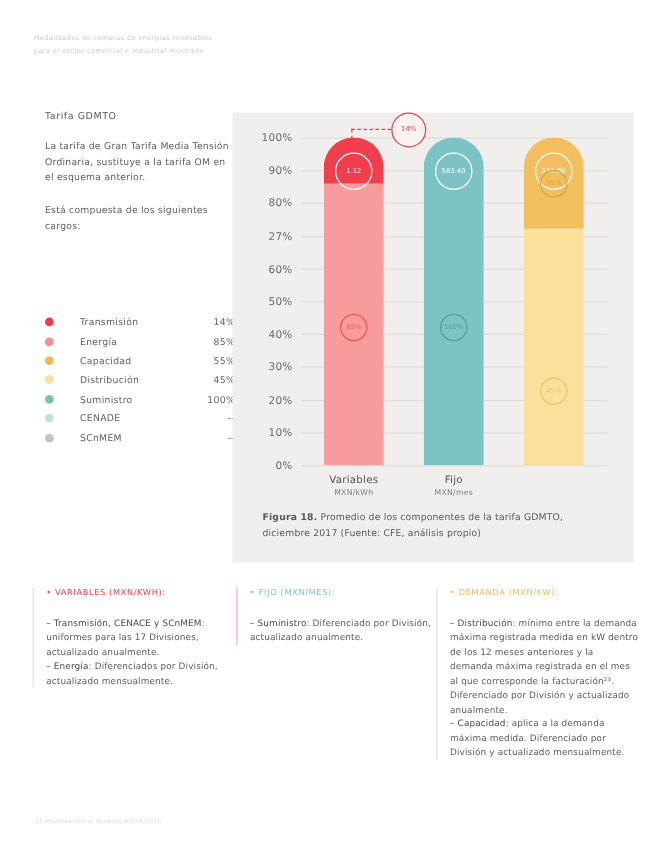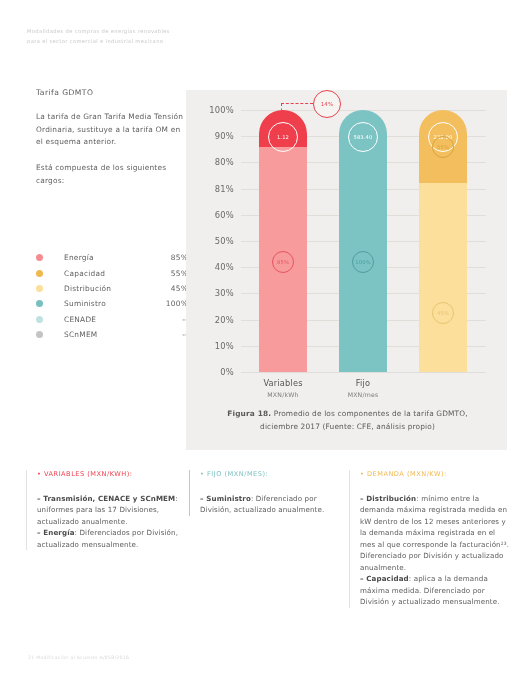--- a/index.html
+++ b/index.html
@@ -90,38 +90,38 @@
   .callout-line-h{position:absolute;height:1px;border-top:1px dashed #e8414e;}
   .callout-line-v{position:absolute;width:1px;border-left:1px dashed #e8414e;}
 
   .xlabels{position:absolute;left:55px;top:288px;width:245px;height:30px;}
   .xgroup{position:absolute;width:90px;text-align:center;transform:translateX(-50%);}
   .xname{font-size:8.2px;color:#555;letter-spacing:.2px;}
   .xunit{font-size:6.2px;color:#7d7d7d;letter-spacing:.2px;margin-top:3px;}
 
   .figcap{
     position:absolute;left:24px;top:318px;width:275px;
-    text-align:center;font-size:7.4px;line-height:1.7;color:#5a5a5a;
+    font-size:7.4px;line-height:1.7;color:#5a5a5a;
     letter-spacing:.15px;
   }
   .figcap b{font-weight:bold;}
 
   
   .cols{position:absolute;left:0;top:470px;width:530px;height:190px;}
   .col{position:absolute;top:0;padding-left:10px;box-sizing:border-box;}
   .col.c1{left:26px;width:160px;border-left:1px solid #e4e2de;}
   .col.c2{left:189px;width:158px;border-left:1px solid #f9a8d4;}
   .col.c3{left:349px;width:162px;border-left:1px solid #e4e2de;}
   .col-head{
     font-size:6.6px;letter-spacing:.5px;margin-bottom:15px;
   }
   .col-body{
     font-size:7.1px;line-height:1.62;letter-spacing:.12px;color:#5c5c5c;
   }
-  .col-body b{font-weight:bold;color:#4a4a4a;}
+  .col-body b{font-weight:normal;color:#4a4a4a;}
 
   .footer{
     position:absolute;left:28px;top:655px;font-size:4.6px;
     letter-spacing:.3px;color:#d8d8d8;
   }
 </style>
 </head>
 <body>
 
 <div class="page">
@@ -131,20 +131,25 @@
     <div>para el sector comercial e industrial mexicano</div>
   </div>
 
   <div class="left-col">
     <div class="sec-title">Tarifa GDMTO</div>
     <p class="body-p">La tarifa de Gran Tarifa Media Tensión Ordinaria, sustituye a la tarifa OM en el esquema anterior.</p>
     <p class="body-p">Está compuesta de los siguientes cargos:</p>
   </div>
 
   <div class="legend" id="legend">
+      <div class="leg-row">
+        <span class="leg-dot" style="background: rgb(239, 62, 76);"></span>
+        <span class="leg-label">Transmisión</span>
+        <span class="leg-val">14%</span>
+      </div>
       <div class="leg-row">
         <span class="leg-dot" style="background: rgb(245, 141, 144);"></span>
         <span class="leg-label">Energía</span>
         <span class="leg-val">85%</span>
       </div>
       <div class="leg-row">
         <span class="leg-dot" style="background: rgb(240, 185, 80);"></span>
         <span class="leg-label">Capacidad</span>
         <span class="leg-val">55%</span>
       </div>
@@ -172,21 +177,21 @@
 
   <div class="panel">
     <div class="ylabels" id="ylabels">
         <div class="ylab" style="top: 262px;">0%</div>
         <div class="ylab" style="top: 235.8px;">10%</div>
         <div class="ylab" style="top: 209.6px;">20%</div>
         <div class="ylab" style="top: 183.4px;">30%</div>
         <div class="ylab" style="top: 157.2px;">40%</div>
         <div class="ylab" style="top: 131px;">50%</div>
         <div class="ylab" style="top: 104.8px;">60%</div>
-        <div class="ylab" style="top: 78.6px;">81%</div>
+        <div class="ylab" style="top: 78.6px;">27%</div>
         <div class="ylab" style="top: 52.4px;">80%</div>
         <div class="ylab" style="top: 26.2px;">90%</div>
         <div class="ylab" style="top: 0px;">100%</div>
       </div>
     <div class="chart-area" id="chartArea">
         <div class="grid-line" style="top: 262px;"></div>
         <div class="grid-line" style="top: 235.8px;"></div>
         <div class="grid-line" style="top: 209.6px;"></div>
         <div class="grid-line" style="top: 183.4px;"></div>
         <div class="grid-line" style="top: 157.2px;"></div>

